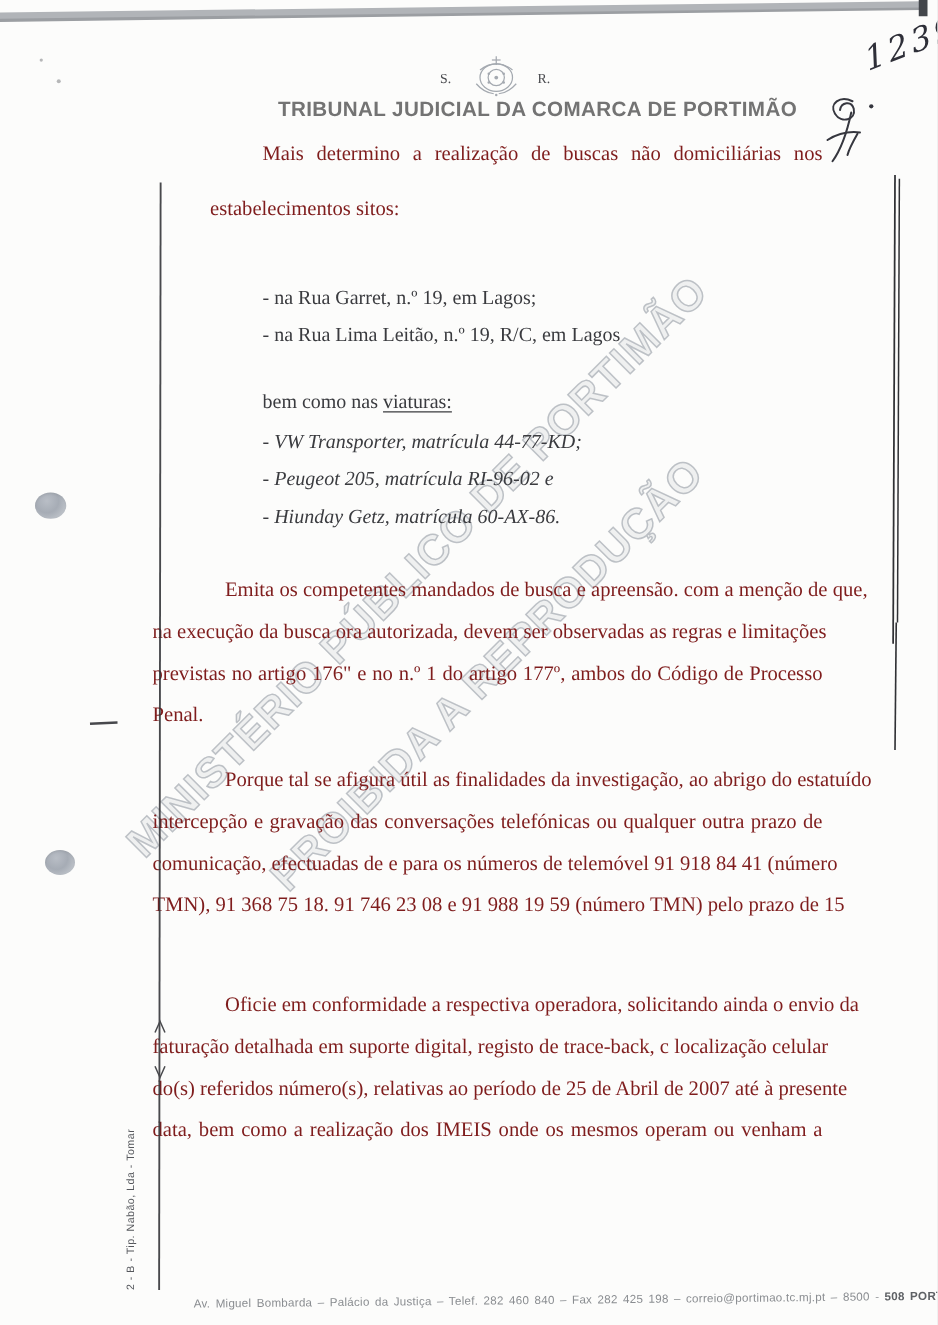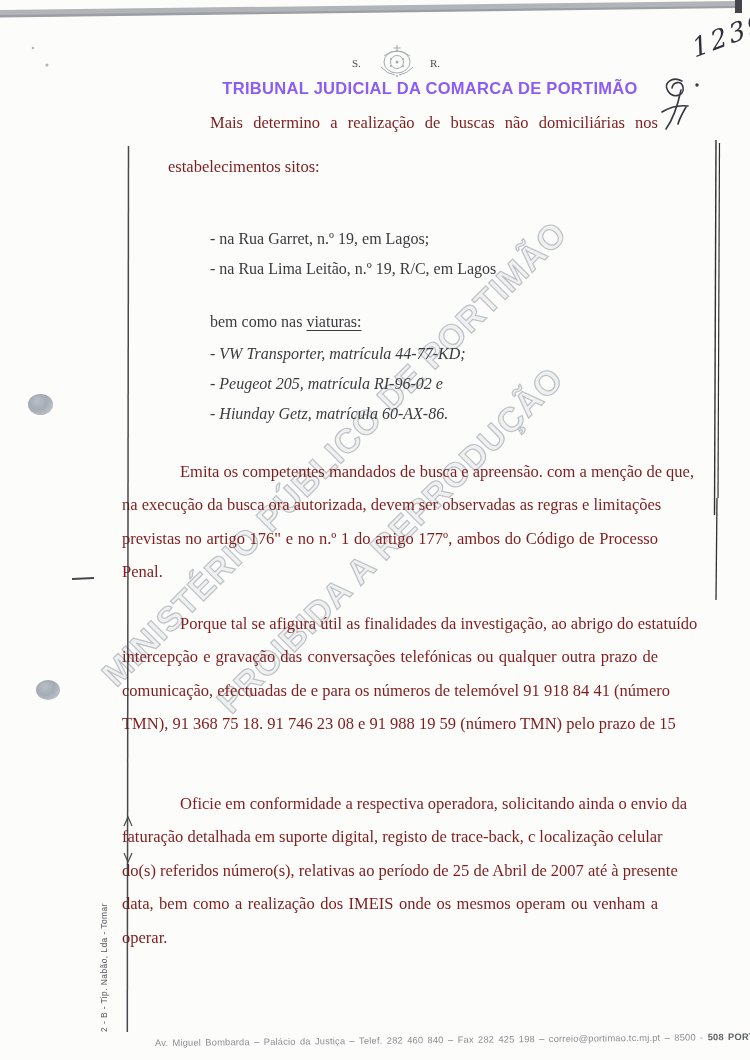--- a/index.html
+++ b/index.html
@@ -7,21 +7,21 @@
     position:relative;width:750px;height:1060px;margin:0 auto;
     background:#fcfcfb;overflow:hidden;
     font-family:"Liberation Serif",serif;color:#3a3b3f;
   }
   .emblem-s{position:absolute;left:352px;top:57px;font-size:11px;color:#4a4b4f;}
   .emblem-r{position:absolute;left:430px;top:57px;font-size:11px;color:#4a4b4f;}
   .arms{position:absolute;left:372px;top:42px;opacity:.85;}
   .doc-title{
     position:absolute;left:150px;top:79px;width:560px;text-align:center;
     font-family:"Liberation Sans",sans-serif;font-weight:bold;font-size:16.5px;
-    letter-spacing:.3px;color:#8b5cf6;
+    letter-spacing:.3px;color:#737373;
   }
   
   .para{position:absolute;font-size:16.5px;color:#7f1d1d;}
   .jl{display:block;text-align:justify;text-align-last:justify;white-space:nowrap;}
   .jl.last{text-align-last:left;}
   .p-intro{left:168px;top:101px;width:490px;line-height:44px;}
   .p-intro .jl.first{padding-left:42px;width:448px;}
   .p-block{left:122px;top:0;width:536px;line-height:33.4px;}
   .p-block .jl.first{padding-left:58px;width:478px;}
   .p-warrant{top:455px;}
@@ -147,21 +147,20 @@
     <span class="jl">intercepção e gravação das conversações telefónicas ou qualquer outra prazo de</span>
     <span class="jl">comunicação, efectuadas de e para os números de telemóvel 91 918 84 41 (número</span>
     <span class="jl">TMN), 91 368 75 18. 91 746 23 08 e 91 988 19 59 (número TMN) pelo prazo de 15</span>
   </div>
 
   <div class="para p-block p-operator">
     <span class="jl first">Oficie em conformidade a respectiva operadora, solicitando ainda o envio da</span>
     <span class="jl">faturação detalhada em suporte digital, registo de trace-back, c localização celular</span>
     <span class="jl">do(s) referidos número(s), relativas ao período de 25 de Abril de 2007 até à presente</span>
     <span class="jl">data, bem como a realização dos IMEIS onde os mesmos operam ou venham a</span>
-    <span class="jl last">operar.</span>
   </div>
 
   <div class="punch top"></div>
   <div class="punch bottom"></div>
 
   <div class="printer-mark">2 - B - Tip. Nabão, Lda - Tomar</div>
 
   <div class="footer">
     <span>Av. Miguel Bombarda  –  Palácio da Justiça  –  Telef. 282 460 840  –  Fax 282 425 198  –  correio@portimao.tc.mj.pt  –  8500 - </span><b>508 PORTIMÃO</b>
   </div>

